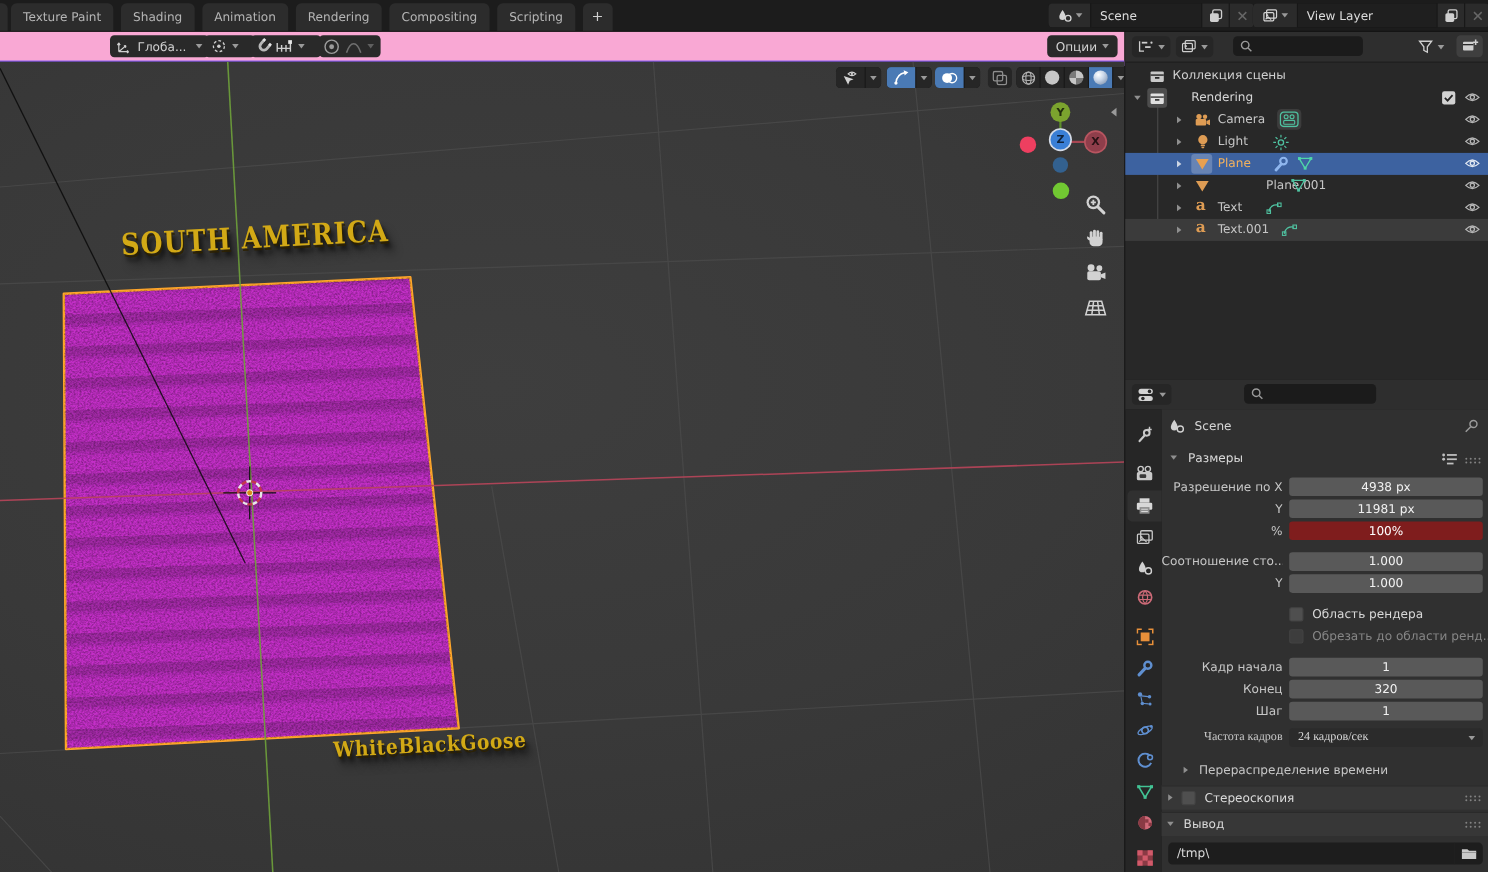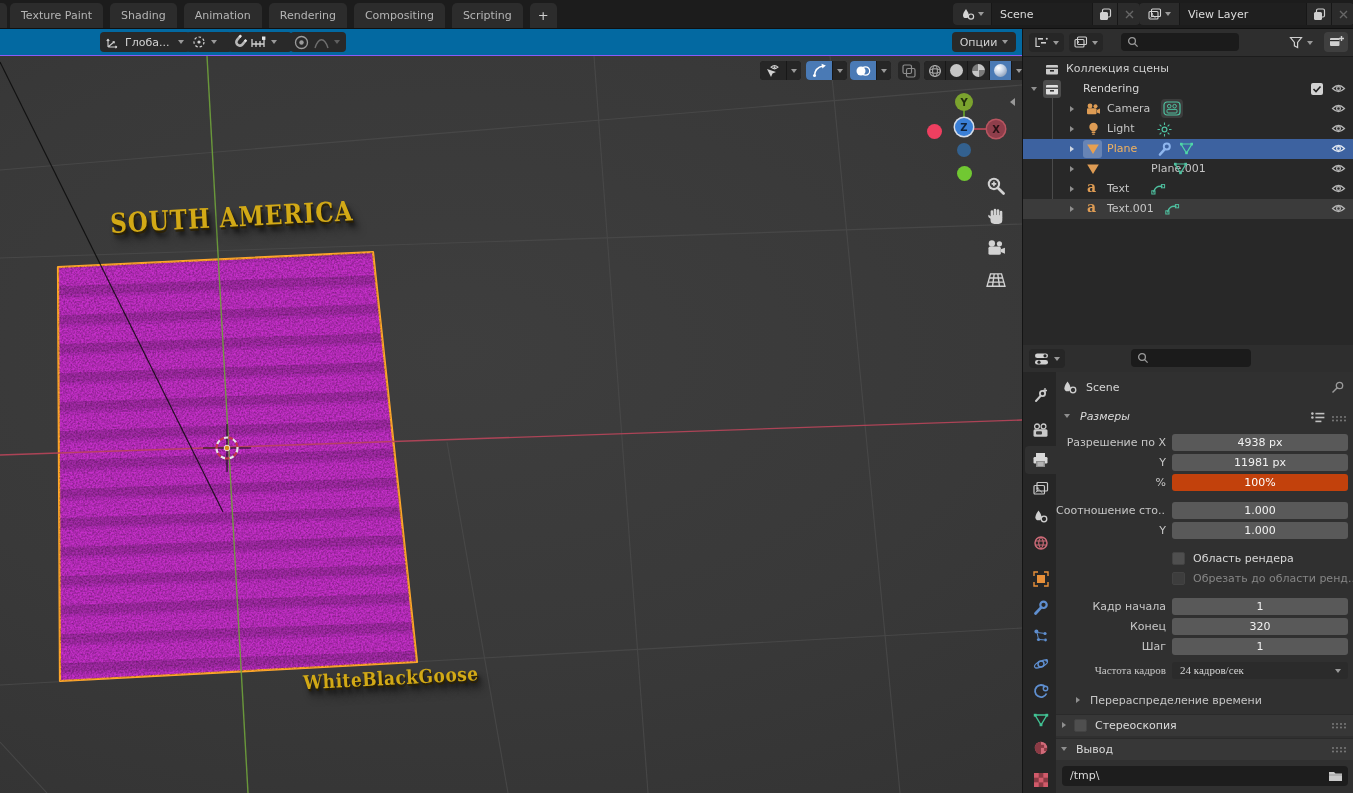--- a/index.html
+++ b/index.html
@@ -12,21 +12,21 @@
   .tabs{position:absolute;left:10px;top:3px;display:flex;gap:7px;}
   .wstab{height:25px;background:#2c2c2c;border-radius:5px 5px 0 0;color:#b5b5b5;display:flex;align-items:center;padding:0 11px;white-space:nowrap;}
   .wstab.plus{padding:0 8px;color:#cfcfcf;font-size:13px;}
   .sliver{position:absolute;left:0;top:3px;width:7px;height:25px;background:#2c2c2c;border-radius:0 5px 0 0;}
   .idwidget{position:absolute;top:3px;height:22px;display:flex;border-radius:4px;overflow:hidden;background:#171717;gap:1px;}
   .seg{background:#2b2b2b;display:flex;align-items:center;justify-content:center;gap:3px;}
   .seg.name{background:#1f1f1f;justify-content:flex-start;padding-left:8px;color:#dcdcdc;}
   .caret{width:0;height:0;border-left:3.5px solid transparent;border-right:3.5px solid transparent;border-top:4px solid #9a9a9a;display:inline-block;}
   .caret.dim{border-top-color:#5f5f5f;}
   
-  .toolbar{left:0;top:29px;width:1022px;height:26px;background:#0369a1;border-bottom:5px solid #8b5cf6;}
+  .toolbar{left:0;top:29px;width:1022px;height:26px;background:#f9a8d4;border-bottom:5px solid #8b5cf6;}
   .tw{position:absolute;top:3px;height:20px;background:#292929;border-radius:4px;display:flex;align-items:center;padding:0 6px;gap:5px;color:#d2d2d2;}
   
   .viewport{left:0;top:56px;width:1022px;height:737px;overflow:hidden;
     background:radial-gradient(120% 95% at 44% 40%, #3e3e3e 0%, #393939 45%, #303030 100%);}
   .vhbtn{position:absolute;top:5px;height:19px;display:flex;border-radius:4px;overflow:hidden;gap:1px;background:#181818;}
   .vseg{background:#262626;display:flex;align-items:center;justify-content:center;}
   .vseg.on{background:#4a7ab5;}
   .sphere{width:13px;height:13px;border-radius:50%;}
   .goldtext{position:absolute;font-family:"DejaVu Serif","Liberation Serif",serif;font-weight:bold;color:#d2a916;
     text-shadow:1px 2px 0 rgba(45,33,0,.85),3px 5px 4px rgba(0,0,0,.6),6px 9px 8px rgba(0,0,0,.4);white-space:nowrap;}
@@ -46,21 +46,21 @@
   
   .props-header{left:1023px;top:345px;width:330px;height:27px;background:#2e2e2e;border-bottom:1px solid #1c1c1c;}
   .tabstrip{left:1023px;top:372px;width:33px;height:421px;background:#262626;}
   .ptab{position:absolute;left:2px;width:31px;height:28px;display:flex;align-items:center;justify-content:center;}
   .ptab.active{background:#303030;border-radius:4px 0 0 4px;}
   .pcontent{left:1056px;top:372px;width:297px;height:421px;background:#303030;}
   .prow{position:absolute;left:0;width:297px;height:18px;}
   .plabel{position:absolute;left:0;top:2px;width:110px;text-align:right;color:#c6c6c6;white-space:nowrap;overflow:hidden;}
   .pvalue{position:absolute;left:116px;top:0;width:176px;height:17px;background:#595959;border-radius:3px;
     color:#f1f1f1;text-align:center;line-height:17px;}
-  .pvalue.slider{background:#c2410c;color:#fff;}
+  .pvalue.slider{background:#7f1d1d;color:#fff;}
   .pvalue.dd{background:#2b2b2b;color:#d5d5d5;text-align:left;padding-left:8px;width:168px;}
   .cb{position:absolute;left:116px;top:2px;width:13px;height:13px;background:#4f4f4f;border-radius:2px;border:1px solid #434343;box-sizing:border-box;}
   .cb.dis{background:#3d3d3d;}
   .cblabel{position:absolute;left:137px;top:2px;color:#d8d8d8;white-space:nowrap;text-align:right;}
   .panelhead{position:absolute;left:0;width:297px;height:21px;background:#373737;border-top:1px solid #2a2a2a;}
   .dots8{position:absolute;right:6px;top:7px;width:16px;height:7px;}
   .ptitle{color:#dadada;}
 </style>
 </head>
 <body>
@@ -653,21 +653,21 @@
           <path d="M5.5 1.5 Q8.6 5.8 8.6 8.2 A3.1 3.1 0 1 1 2.4 8.2 Q2.4 5.8 5.5 1.5Z" fill="#d0d0d0"></path>
           <circle cx="11" cy="10" r="2.8" fill="none" stroke="#d0d0d0" stroke-width="1.3"></circle>
         </svg>
       <span style="position:absolute;left:30px;top:3px;color:#d5d5d5;">Scene</span>
       <svg style="position:absolute;right:8px;top:2px;" width="15" height="15" viewBox="0 0 15 15">
           <circle cx="9.5" cy="5.5" r="3.2" fill="none" stroke="#9a9a9a" stroke-width="1.3"></circle>
           <path d="M7 8 L2.5 12.5" stroke="#9a9a9a" stroke-width="1.4"></path>
         </svg>
     </div>
 
-    <div class="prow" style="top:36px;height:20px;font-style:italic;">
+    <div class="prow" style="top:36px;height:20px;">
       <span class="tri-d" style="left:8px;top:6px;"></span>
       <span class="ptitle" style="position:absolute;left:24px;top:2px;">Размеры</span>
       <svg style="position:absolute;right:28px;top:3px;" width="15" height="13" viewBox="0 0 15 13">
           <circle cx="2.4" cy="2.6" r="1.3" fill="#c0c0c0"></circle>
           <circle cx="2.4" cy="6.5" r="1.3" fill="#c0c0c0"></circle>
           <rect x="5.4" y="1.8" width="9" height="1.6" fill="#c0c0c0"></rect>
           <rect x="5.4" y="5.7" width="9" height="1.6" fill="#c0c0c0"></rect>
           <rect x="5.4" y="9.6" width="6" height="1.6" fill="#c0c0c0"></rect>
         </svg>
       <svg class="dots8" width="16" height="7" viewBox="0 0 16 7">

